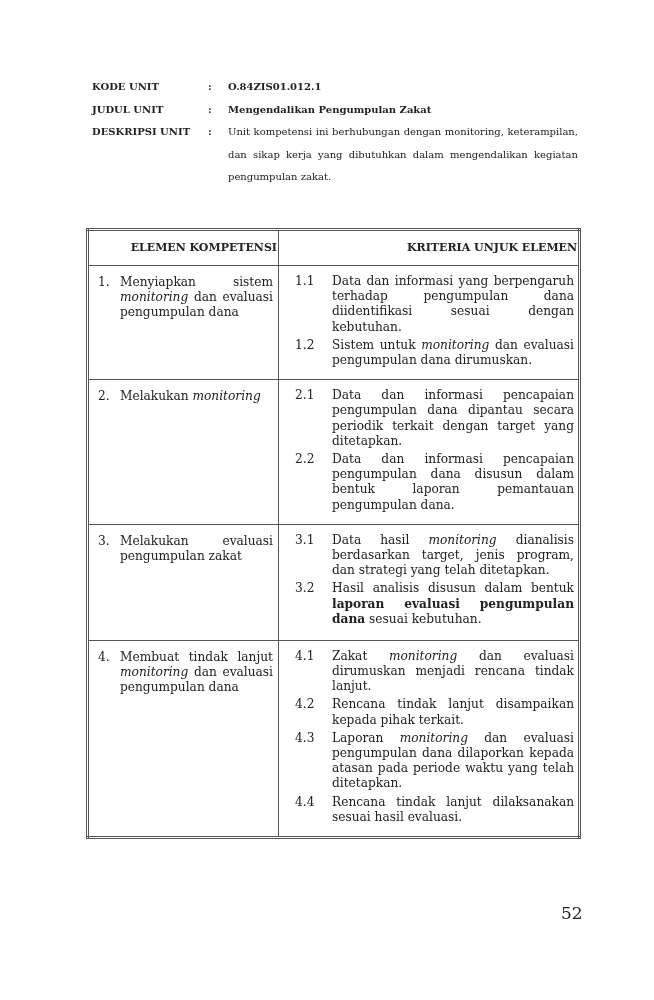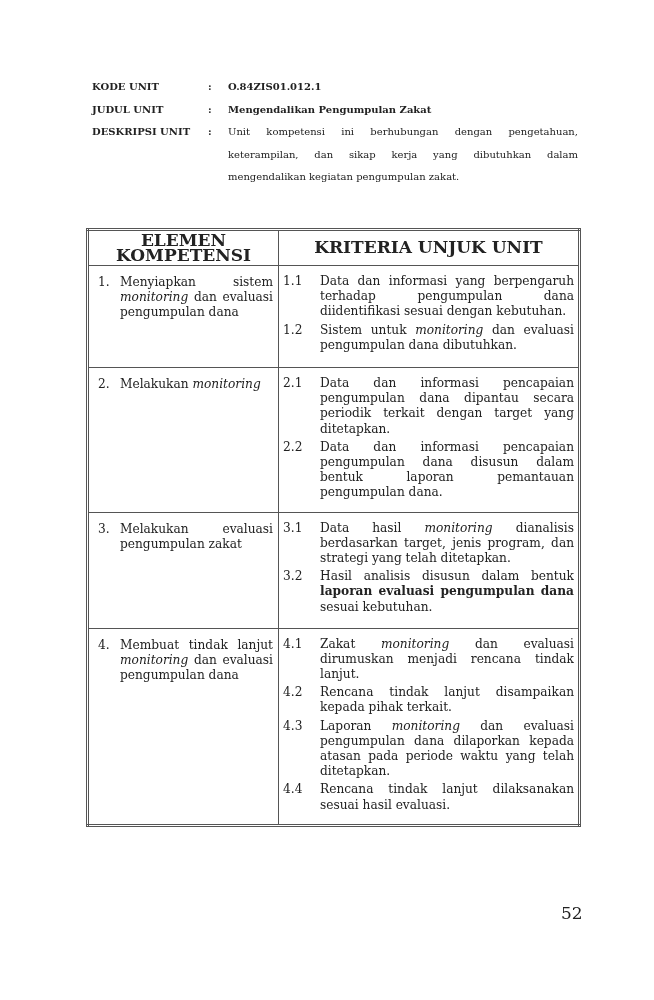--- a/index.html
+++ b/index.html
@@ -9,26 +9,26 @@
   .hrow { display: flex; line-height: 22.5px; }
   .hlabel { width: 116px; font-weight: bold; flex: none; }
   .hcolon { width: 20px; font-weight: bold; flex: none; }
   .hval { flex: 1; }
   .hval.bold { font-weight: bold; }
   .hval.desc { text-align: justify; }
   table.kuk { position: absolute; left: 86px; top: 228px; width: 495px;
               border-collapse: collapse; font-size: 12.2px; line-height: 15.2px;
               border: 3px double #555; }
   table.kuk td, table.kuk th { border: 1px solid #555; vertical-align: top; }
-  table.kuk th { font-weight: bold; height: 32px; text-align: center; vertical-align: middle; font-size: 17px; }
+  table.kuk th { font-weight: bold; height: 32px; text-align: right; vertical-align: middle; font-size: 11px; }
   .col1 { width: 187px; }
   .elem { display: flex; padding: 8px 4px 10px 8px; }
   .elem-num { width: 22px; flex: none; }
   .elem-text { flex: 1; text-align: justify; }
-  .crit-cell { padding: 8px 4px 8px 4px; }
+  .crit-cell { padding: 8px 4px 8px 16px; }
   .crit { display: flex; margin-bottom: 3px; }
   .crit-num { width: 37px; flex: none; }
   .crit-text { flex: 1; text-align: justify; }
   .r1 { height: 102px; } .r2 { height: 136px; } .r3 { height: 116px; } .r4 { height: 196px; }
   i { font-style: italic; }
   b { font-weight: bold; }
   .pagenum { position: absolute; left: 561px; top: 903px; font-size: 17px; }
 </style>
 </head>
 <body>
@@ -40,47 +40,47 @@
     <span class="hval bold">O.84ZIS01.012.1</span>
   </div>
   <div class="hrow">
     <span class="hlabel">JUDUL UNIT</span>
     <span class="hcolon">:</span>
     <span class="hval bold">Mengendalikan Pengumpulan Zakat</span>
   </div>
   <div class="hrow">
     <span class="hlabel">DESKRIPSI UNIT</span>
     <span class="hcolon">:</span>
-    <span class="hval desc">Unit kompetensi ini berhubungan dengan pengetahuan, keterampilan, dan sikap kerja yang dibutuhkan dalam mengendalikan kegiatan pengumpulan zakat.</span>
+    <span class="hval desc">Unit kompetensi ini berhubungan dengan monitoring, keterampilan, dan sikap kerja yang dibutuhkan dalam mengendalikan kegiatan pengumpulan zakat.</span>
   </div>
 </div>
 
 <table class="kuk">
   <thead>
     <tr>
       <th class="col1">ELEMEN KOMPETENSI</th>
-      <th>KRITERIA UNJUK UNIT</th>
+      <th>KRITERIA UNJUK ELEMEN</th>
     </tr>
   </thead>
   <tbody id="tbody">
       <tr class="r1">
         <td class="col1">
           <div class="elem">
             <span class="elem-num">1.</span>
             <span class="elem-text"><span>Menyiapkan sistem </span><i>monitoring</i><span> dan evaluasi pengumpulan dana</span></span>
           </div>
         </td>
         <td class="crit-cell">
           <div class="crit">
             <span class="crit-num">1.1</span>
             <span class="crit-text"><span>Data dan informasi yang berpengaruh terhadap pengumpulan dana diidentifikasi sesuai dengan kebutuhan.</span></span>
           </div>
           <div class="crit">
             <span class="crit-num">1.2</span>
-            <span class="crit-text"><span>Sistem untuk </span><i>monitoring</i><span> dan evaluasi pengumpulan dana dibutuhkan.</span></span>
+            <span class="crit-text"><span>Sistem untuk </span><i>monitoring</i><span> dan evaluasi pengumpulan dana dirumuskan.</span></span>
           </div>
         </td>
       </tr>
       <tr class="r2">
         <td class="col1">
           <div class="elem">
             <span class="elem-num">2.</span>
             <span class="elem-text"><span>Melakukan </span><i>monitoring</i></span>
           </div>
         </td>

